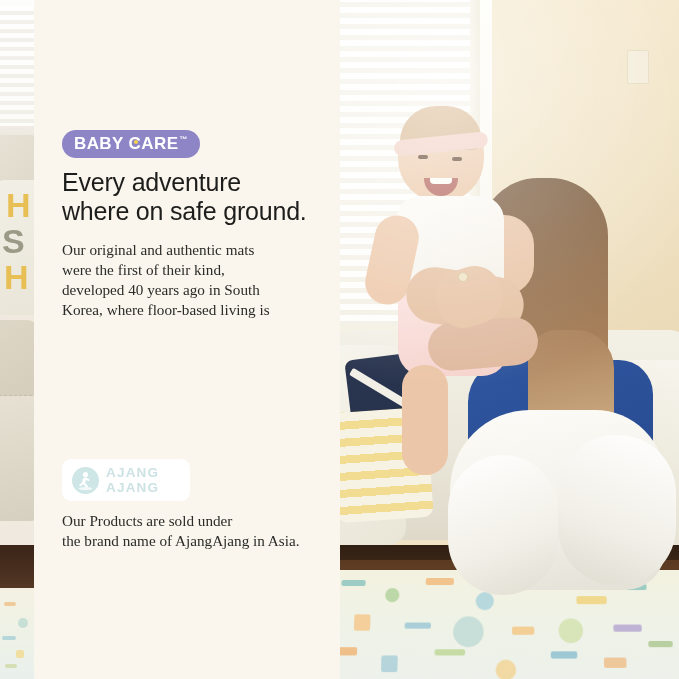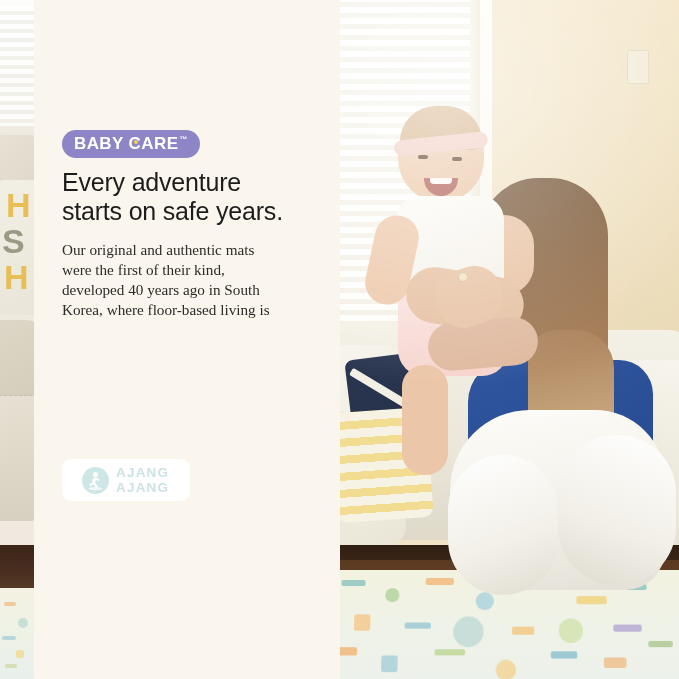--- a/index.html
+++ b/index.html
@@ -56,21 +56,21 @@
   
   .para{position:absolute;left:28px;width:260px;
     font-family:"Liberation Serif",serif;font-size:15.2px;line-height:1.32;color:#2b2b28;}
   .para1{top:240px;}
   .para2{top:349px;}
   .para3{top:511px;}
   .para .ln{display:block;white-space:nowrap;}
 
   
   .ajang{position:absolute;left:28px;top:459px;width:128px;height:42px;
-    background:#ffffff;border-radius:9px;display:flex;align-items:center;padding-left:20px;
+    background:#ffffff;border-radius:9px;display:flex;align-items:center;padding-left:10px;
     box-sizing:border-box;}
   .ajang-circle{width:27px;height:27px;border-radius:50%;background:#cfe6e6;
     position:relative;flex:0 0 auto;}
   .ajang-figure{position:absolute;left:0;top:0;width:27px;height:27px;}
   .ajang-words{margin-left:7px;display:flex;flex-direction:column;line-height:1;}
   .ajang-word{font-family:"Liberation Sans",sans-serif;font-weight:bold;font-size:13.5px;
     letter-spacing:1.2px;color:#cde2e4;}
   .ajang-word+.ajang-word{margin-top:2px;}
 
   
@@ -190,21 +190,21 @@
   </div>
 
   <div class="panel">
 
     <div class="badge">
       <span class="badge-text"><span>BABY </span><span class="badge-c"><span>C</span><span class="badge-dot"></span></span><span>ARE</span><span class="badge-tm">™</span></span>
     </div>
 
     <div class="headline">
       <div>Every adventure</div>
-      <div>starts on safe years.</div>
+      <div>where on safe ground.</div>
     </div>
 
     <div class="para para1">
       <span class="ln">Our original and authentic mats</span>
       <span class="ln">were the first of their kind,</span>
       <span class="ln">developed 40 years ago in South</span>
       <span class="ln">Korea, where floor-based living is</span>
     </div>
 
     <div class="para para2">
@@ -217,20 +217,24 @@
           <path d="M13.8 10.2 L17.6 12.4 L16.6 14.2 L13.9 12.7 L13.2 16.0 L16.2 19.4 L14.6 20.8 L11.2 17.2 L8.4 19.6 L7.0 18.0 L10.4 15.0 L10.6 11.8 Z" fill="#ffffff"></path>
           <ellipse cx="13.5" cy="21.6" rx="7" ry="1.6" fill="#ffffff" opacity="0.75"></ellipse>
         </svg>
       </div>
       <div class="ajang-words">
         <span class="ajang-word">AJANG</span>
         <span class="ajang-word">AJANG</span>
       </div>
     </div>
 
+    <div class="para para3">
+      <span class="ln">Our Products are sold under</span>
+      <span class="ln">the brand name of AjangAjang in Asia.</span>
+    </div>
 
   </div>
 
   <div class="photo">
     <div class="ph-wallR"></div>
     <div class="ph-wallL"></div>
     <div class="ph-window"></div>
     <div class="ph-blinds"></div>
     <div class="ph-winframe"></div>
     <div class="ph-outlet"></div>

